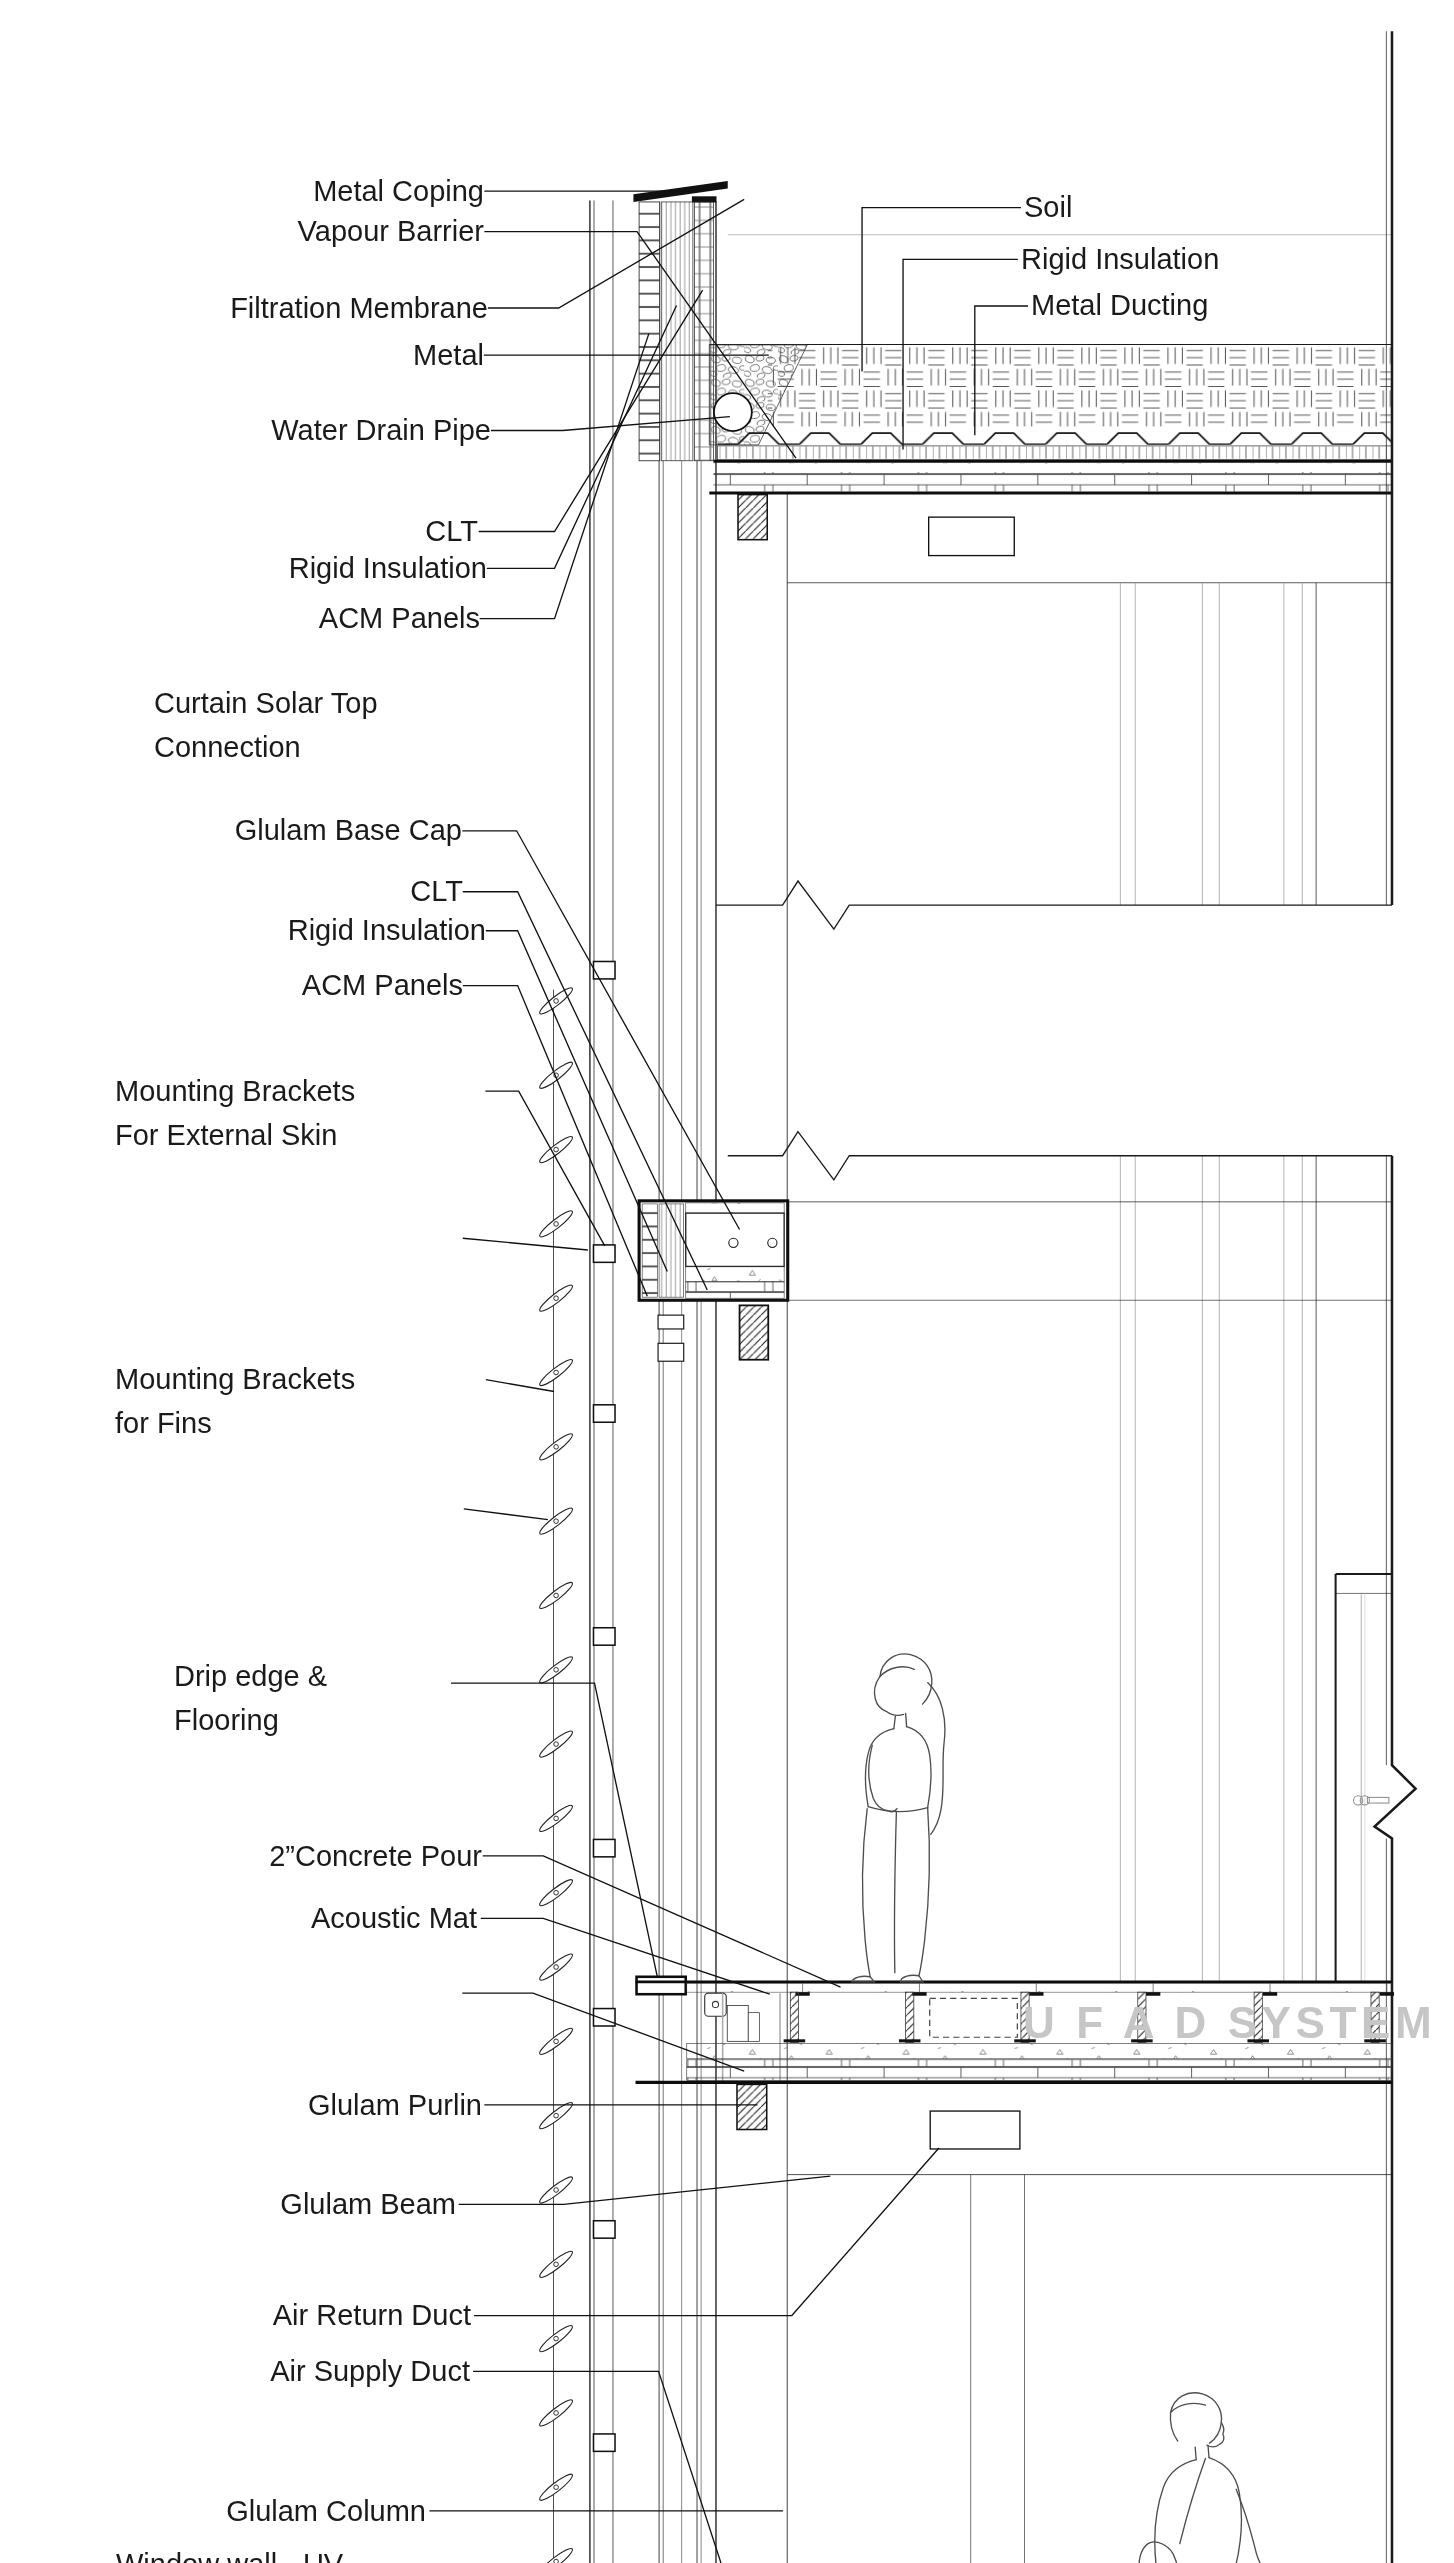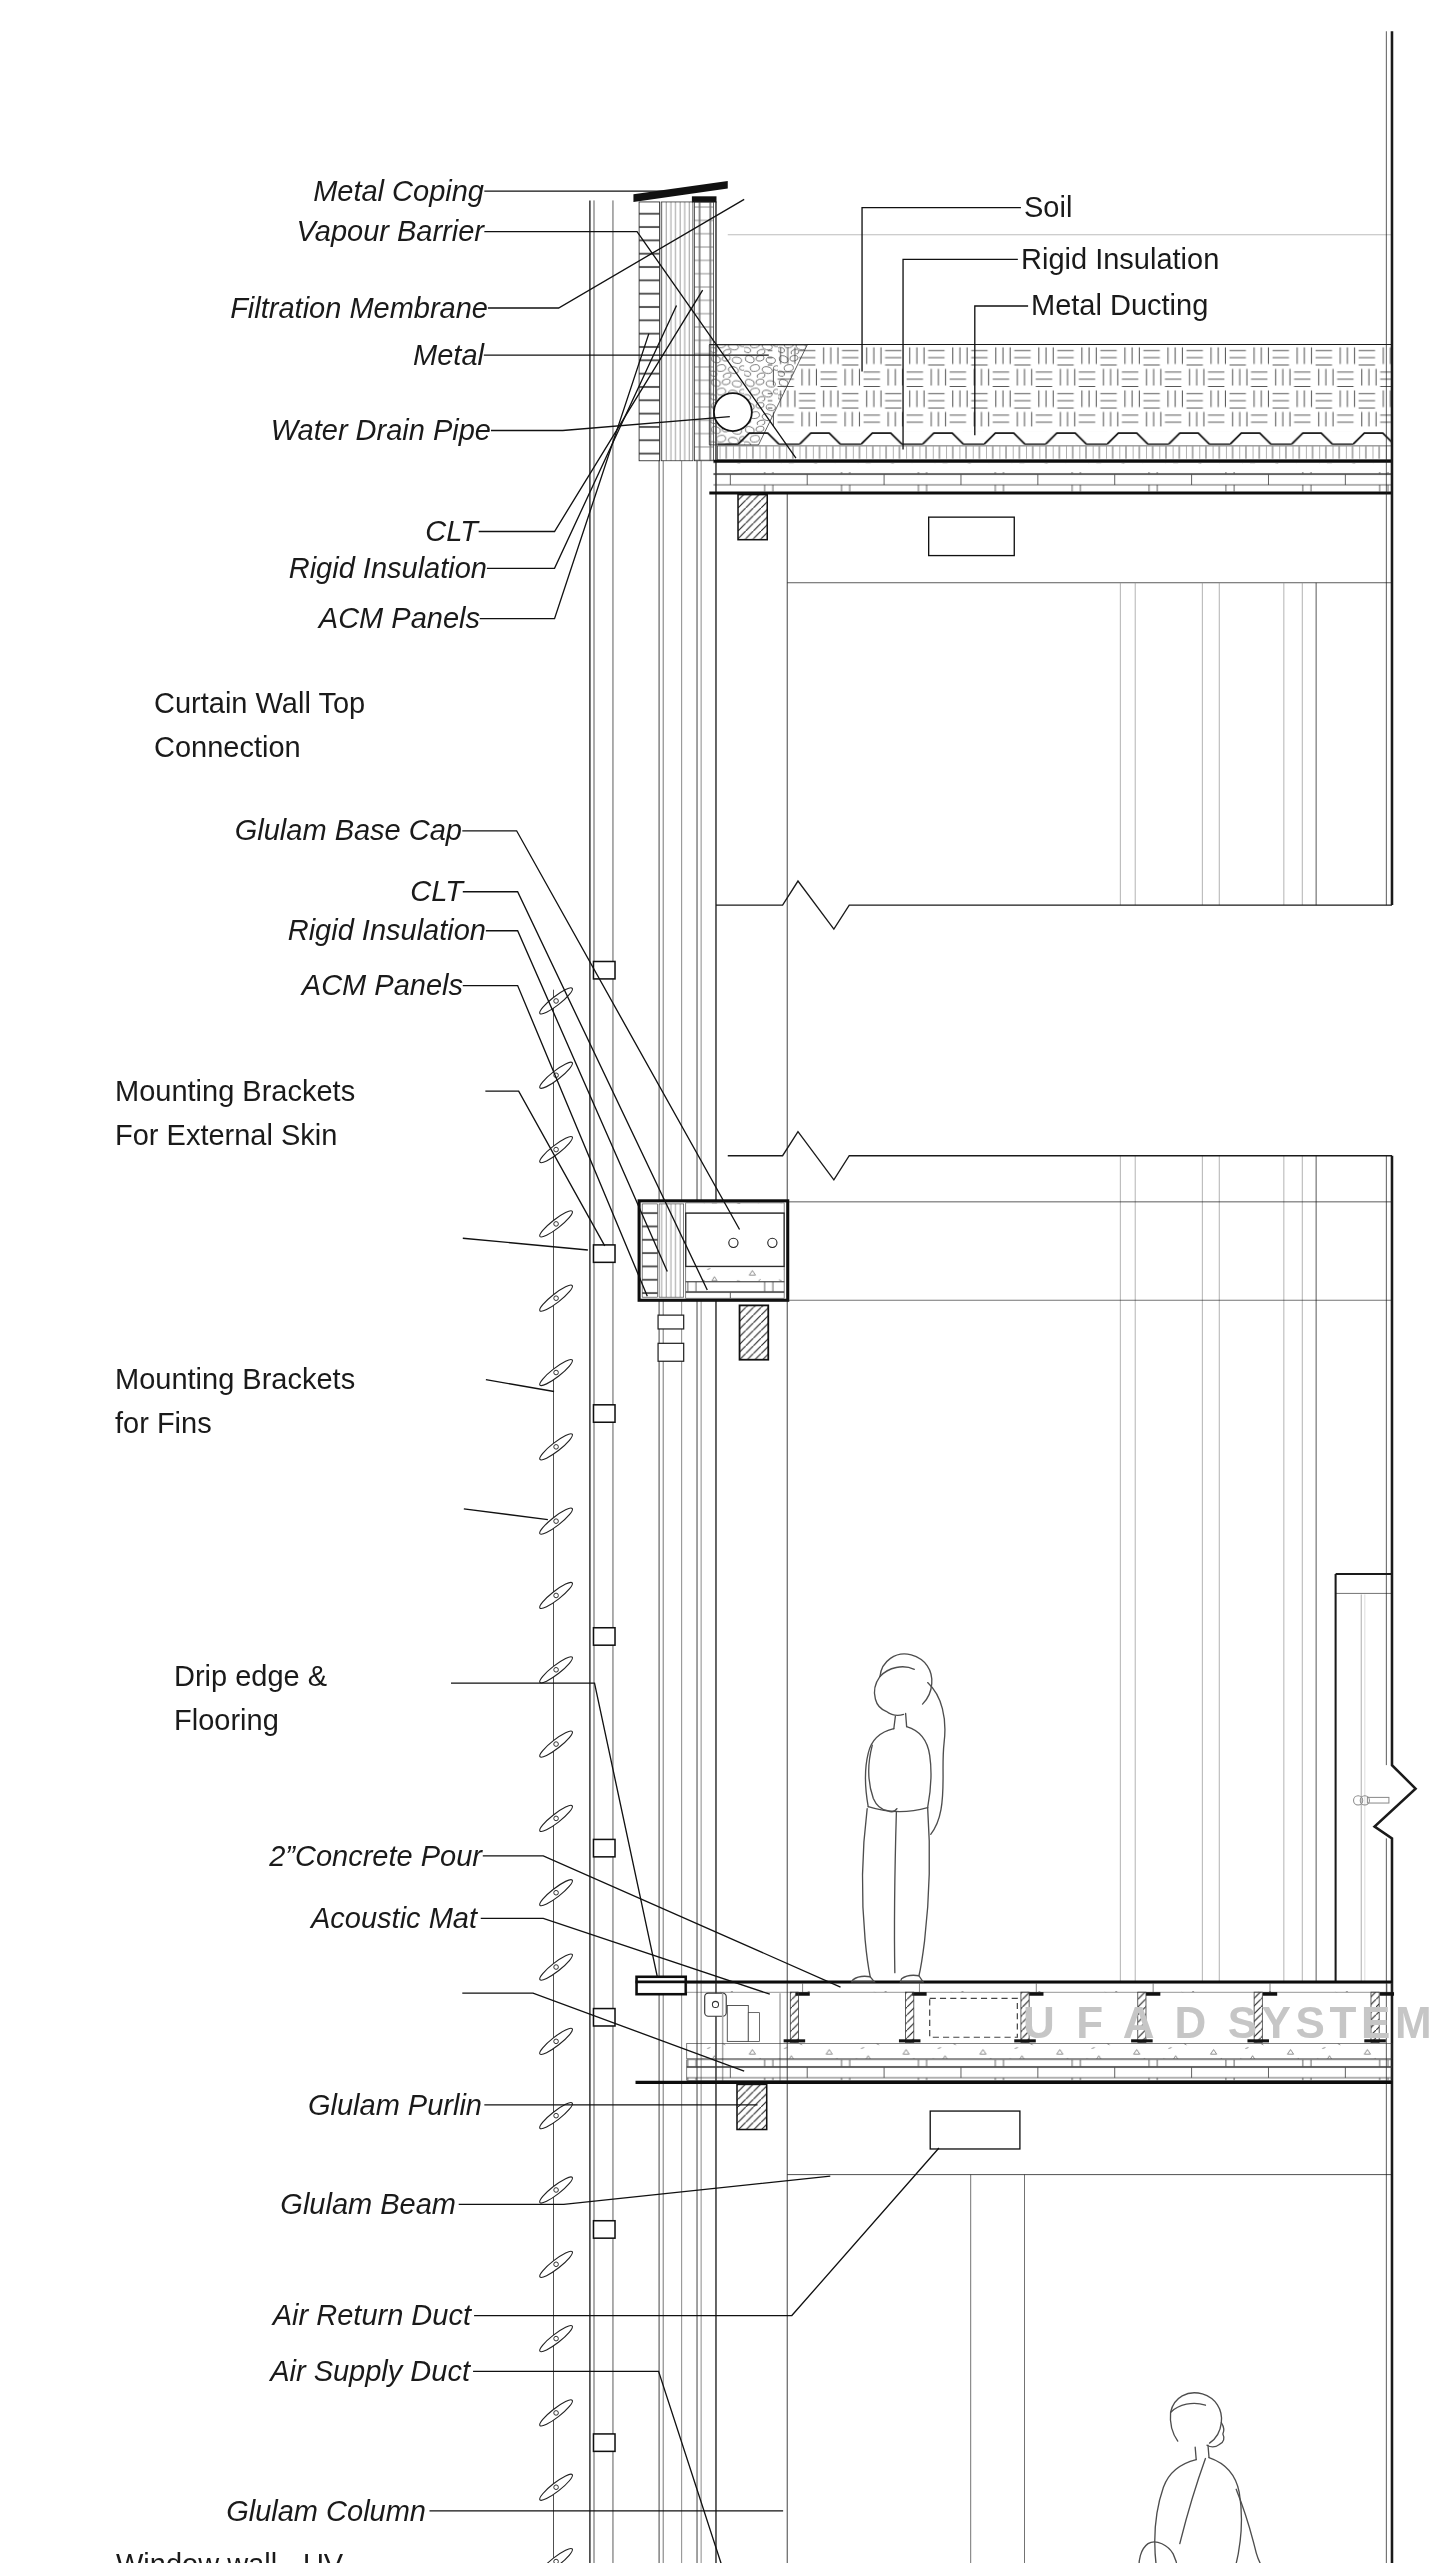--- a/index.html
+++ b/index.html
@@ -1,20 +1,20 @@
 <!DOCTYPE html>
 <html style="font-size:8.2px"><head>
 <meta charset="utf-8">
 <style>
   html,body{margin:0;padding:0;background:#ffffff;}
   .page{position:relative;width:1454px;height:3173px;background:#fff;overflow:hidden;
         font-family:"Liberation Sans","DejaVu Sans",sans-serif;}
   svg.draw{position:absolute;left:0;top:0;}
   .lb{position:absolute;font-size:29px;line-height:44px;color:#1a1a1a;white-space:pre-line;}
-  .lb.r{text-align:center;font-style:italic;}
+  .lb.r{text-align:center;}
   .wm{position:absolute;font-size:44px;font-weight:700;letter-spacing:4.6px;color:#c6c6c6;white-space:nowrap;margin-top:8px;}
 </style>
 </head>
 <body>
 
 <div class="page">
 
 <svg class="draw" width="1454" height="3173" viewBox="0 0 2837 6189">
   <defs>
     <pattern id="pBasket" width="84" height="84" patternUnits="userSpaceOnUse">
@@ -407,21 +407,21 @@
 <div class="wm" style="left:1023px;top:1990px;">U F A D  SYSTEM</div>
 
 <div class="lb r" style="right:970px;top:169px">Metal Coping</div>
 <div class="lb r" style="right:970px;top:209px">Vapour Barrier</div>
 <div class="lb r" style="right:966px;top:286px">Filtration Membrane</div>
 <div class="lb r" style="right:970px;top:333px">Metal</div>
 <div class="lb r" style="right:963px;top:408px">Water Drain Pipe</div>
 <div class="lb r" style="right:976px;top:509px">CLT</div>
 <div class="lb r" style="right:967px;top:546px">Rigid Insulation</div>
 <div class="lb r" style="right:974px;top:596px">ACM Panels</div>
-<div class="lb" style="left:154px;top:681px">Curtain Wall Top
+<div class="lb" style="left:154px;top:681px">Curtain Solar Top
 Connection</div>
 <div class="lb r" style="right:992px;top:808px">Glulam Base Cap</div>
 <div class="lb r" style="right:991px;top:869px">CLT</div>
 <div class="lb r" style="right:968px;top:908px">Rigid Insulation</div>
 <div class="lb r" style="right:991px;top:963px">ACM Panels</div>
 <div class="lb" style="left:115px;top:1069px">Mounting Brackets
 For External Skin</div>
 <div class="lb" style="left:115px;top:1357px">Mounting Brackets
 for Fins</div>
 <div class="lb" style="left:174px;top:1654px">Drip edge &amp;

